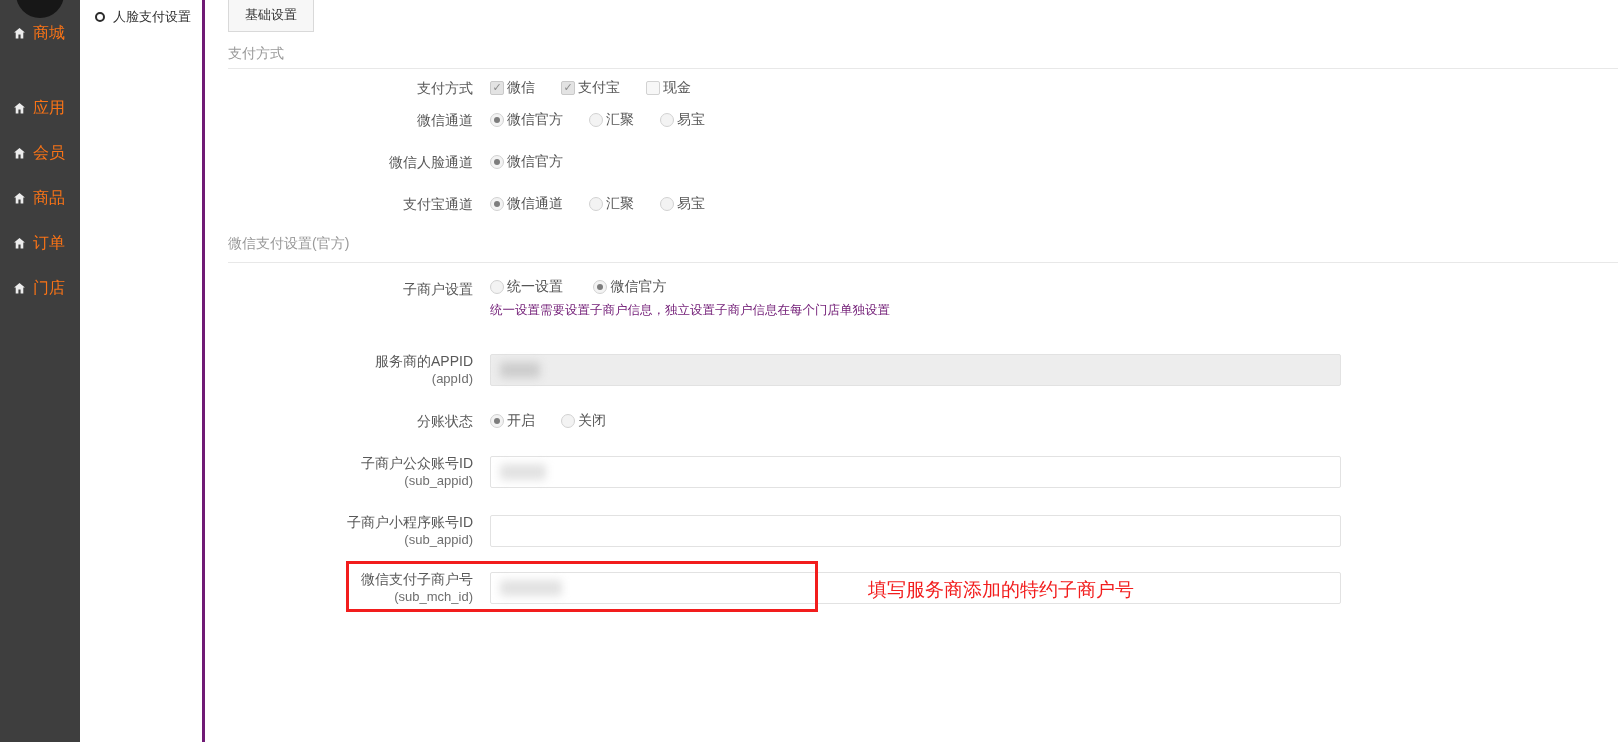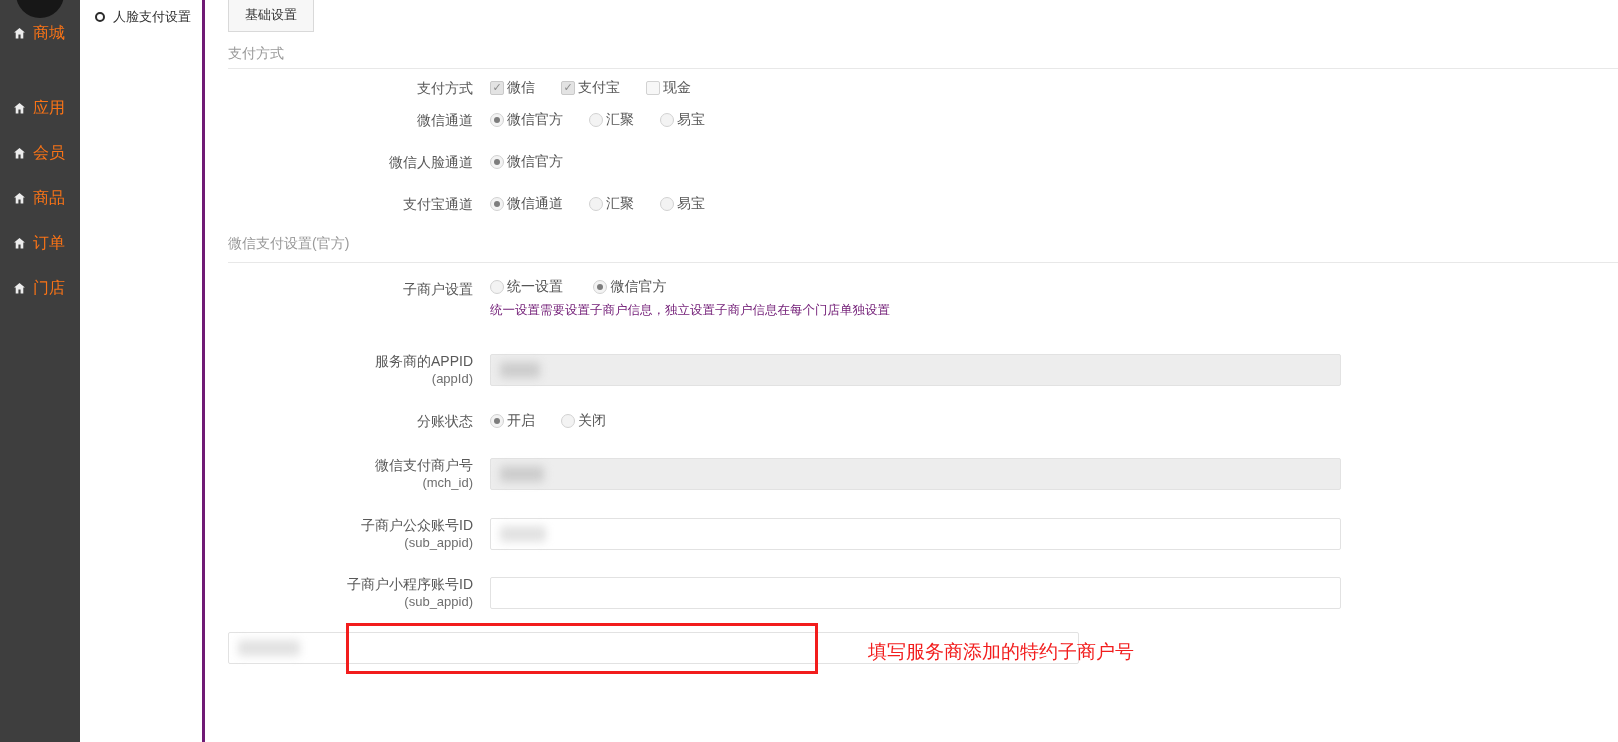--- a/index.html
+++ b/index.html
@@ -257,32 +257,20 @@
           <span class="radio sel"></span>
           <span>开启</span>
         </label>
         <label class="opt">
           <span class="radio"></span>
           <span>关闭</span>
         </label>
       </div>
     </div>
 
-    <div class="row mt26">
-      <div class="lbl">
-        <div>微信支付商户号</div>
-        <div class="sub">(mch_id)</div>
-      </div>
-      <div class="ctrl">
-        <span class="input-wrap">
-          <input class="ipt disabled" disabled="" style="">
-          <span class="smudge on-gray w44"></span>
-        </span>
-      </div>
-    </div>
 
     <div class="row mt24">
       <div class="lbl">
         <div>子商户公众账号ID</div>
         <div class="sub">(sub_appid)</div>
       </div>
       <div class="ctrl">
         <span class="input-wrap">
           <input class="ipt" style="">
           <span class="smudge on-white w46"></span>
@@ -296,20 +284,24 @@
         <div class="sub">(sub_appid)</div>
       </div>
       <div class="ctrl">
         <span class="input-wrap">
           <input class="ipt" style="">
         </span>
       </div>
     </div>
 
     <div class="row mt21 annotated">
+      <div class="lbl">
+        <div>微信支付子商户号</div>
+        <div class="sub">(sub_mch_id)</div>
+      </div>
       <div class="ctrl">
         <span class="input-wrap">
           <input class="ipt" style="">
           <span class="smudge on-white w62"></span>
         </span>
       </div>
       <div class="red-box"></div>
       <div class="red-note">填写服务商添加的特约子商户号</div>
     </div>
 

